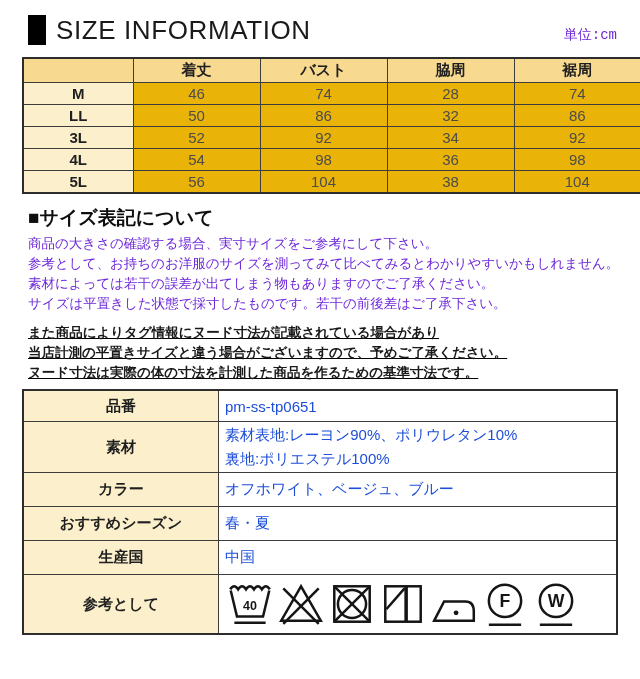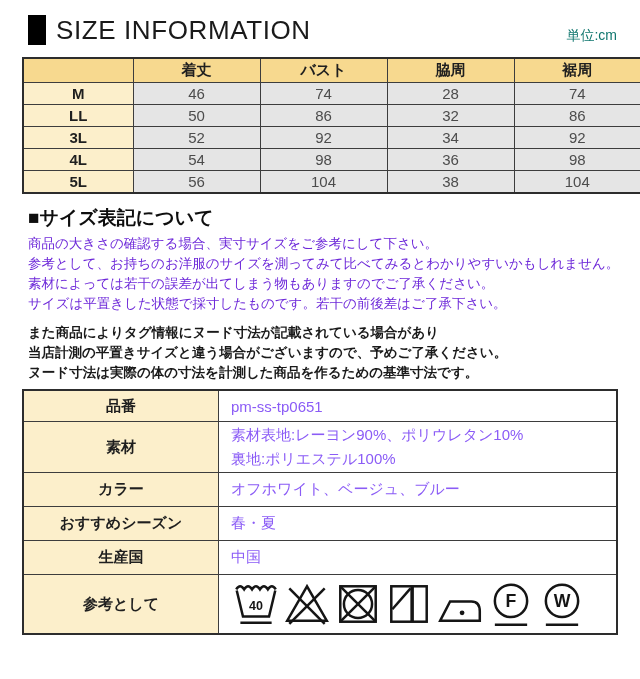--- a/index.html
+++ b/index.html
@@ -10,43 +10,43 @@
     overflow:hidden;
     font-family:"Liberation Sans","DejaVu Sans",sans-serif;
     box-sizing:border-box;
     padding-top:15px;
   }
 
   
   .sec-header { display:flex; align-items:flex-end; margin:0 23px 0 28px; height:30px; }
   .sq { width:18px; height:30px; background:#000; margin-right:10px; flex:0 0 auto; }
   .sec-title-text { font-size:26px; font-weight:500; color:#1a1a1a; letter-spacing:0.6px; line-height:30px; white-space:nowrap; }
-  .unit { margin-left:auto; font-size:14px; color:#0f766e; line-height:18px; padding-bottom:1px; }
+  .unit { margin-left:auto; font-size:14px; color:#6d28d9; line-height:18px; padding-bottom:1px;font-family:Liberation Mono, monospace; }
 
   
   table { border-collapse:collapse; table-layout:fixed; }
   .size-table { width:620px; margin:12px 0 0 22px; border:2px solid #2d2d2d; }
   .size-table th, .size-table td { border:1px solid #3d3d3d; text-align:center; padding:0; overflow:hidden; }
   .size-table thead th { background:#f7d98f; height:23px; font-size:15px; font-weight:700; color:#1f1f1f; }
   .size-table tbody th { background:#fcefcb; height:21px; font-size:15px; font-weight:700; color:#1f1f1f; }
-  .size-table tbody td { background:#e5e5e5; font-size:15px; font-weight:400; color:#4c4c4c; }
+  .size-table tbody td { background:#eab308; font-size:15px; font-weight:400; color:#4c4c4c; }
 
   
   .note-heading { margin:12px 0 4px 28px; font-size:19px; font-weight:700; color:#0e0e0e; line-height:24px; }
   .note-block { margin:4px 0 0 28px; }
-  .note-block.bold { margin-top:9px; }
+  .note-block.bold { margin-top:9px;text-decoration:underline; }
   .note-line { font-size:13.5px; color:#6d28d9; line-height:20px; white-space:nowrap; }
   .note-block.bold .note-line { font-weight:700; color:#1a1a1a; }
 
   .detail-header { margin-top:8px; }
 
   
   .detail-table { width:596px; margin:6px 0 0 22px; border:2px solid #2d2d2d; }
   .detail-table th { background:#fcefcb; border:1px solid #3d3d3d; width:194px; font-size:15px; font-weight:700; color:#1f1f1f; text-align:center; padding:0; }
-  .detail-table td { background:#fff; border:1px solid #3d3d3d; font-size:15px; font-weight:400; color:#8b5cf6; text-align:left; padding:0 6px 0 12px; overflow:hidden; }
+  .detail-table td { background:#fff; border:1px solid #3d3d3d; font-size:15px; font-weight:400; color:#1d4ed8; text-align:left; padding:0 6px 0 6px; overflow:hidden; }
   .row-h30 th, .row-h30 td { height:30px; }
   .row-h50 th, .row-h50 td { height:50px; }
   .row-h33 th, .row-h33 td { height:33px; }
   .row-h58 th, .row-h58 td { height:58px; }
   .material-line { line-height:24px; white-space:nowrap; }
 
   
   .care-icons { display:flex; align-items:flex-end; gap:1px; }
   svg.care { width:50px; height:50px; display:block; }
   svg.care path, svg.care line, svg.care rect, svg.care circle { stroke:#151515; stroke-width:2.4; fill:none; }

